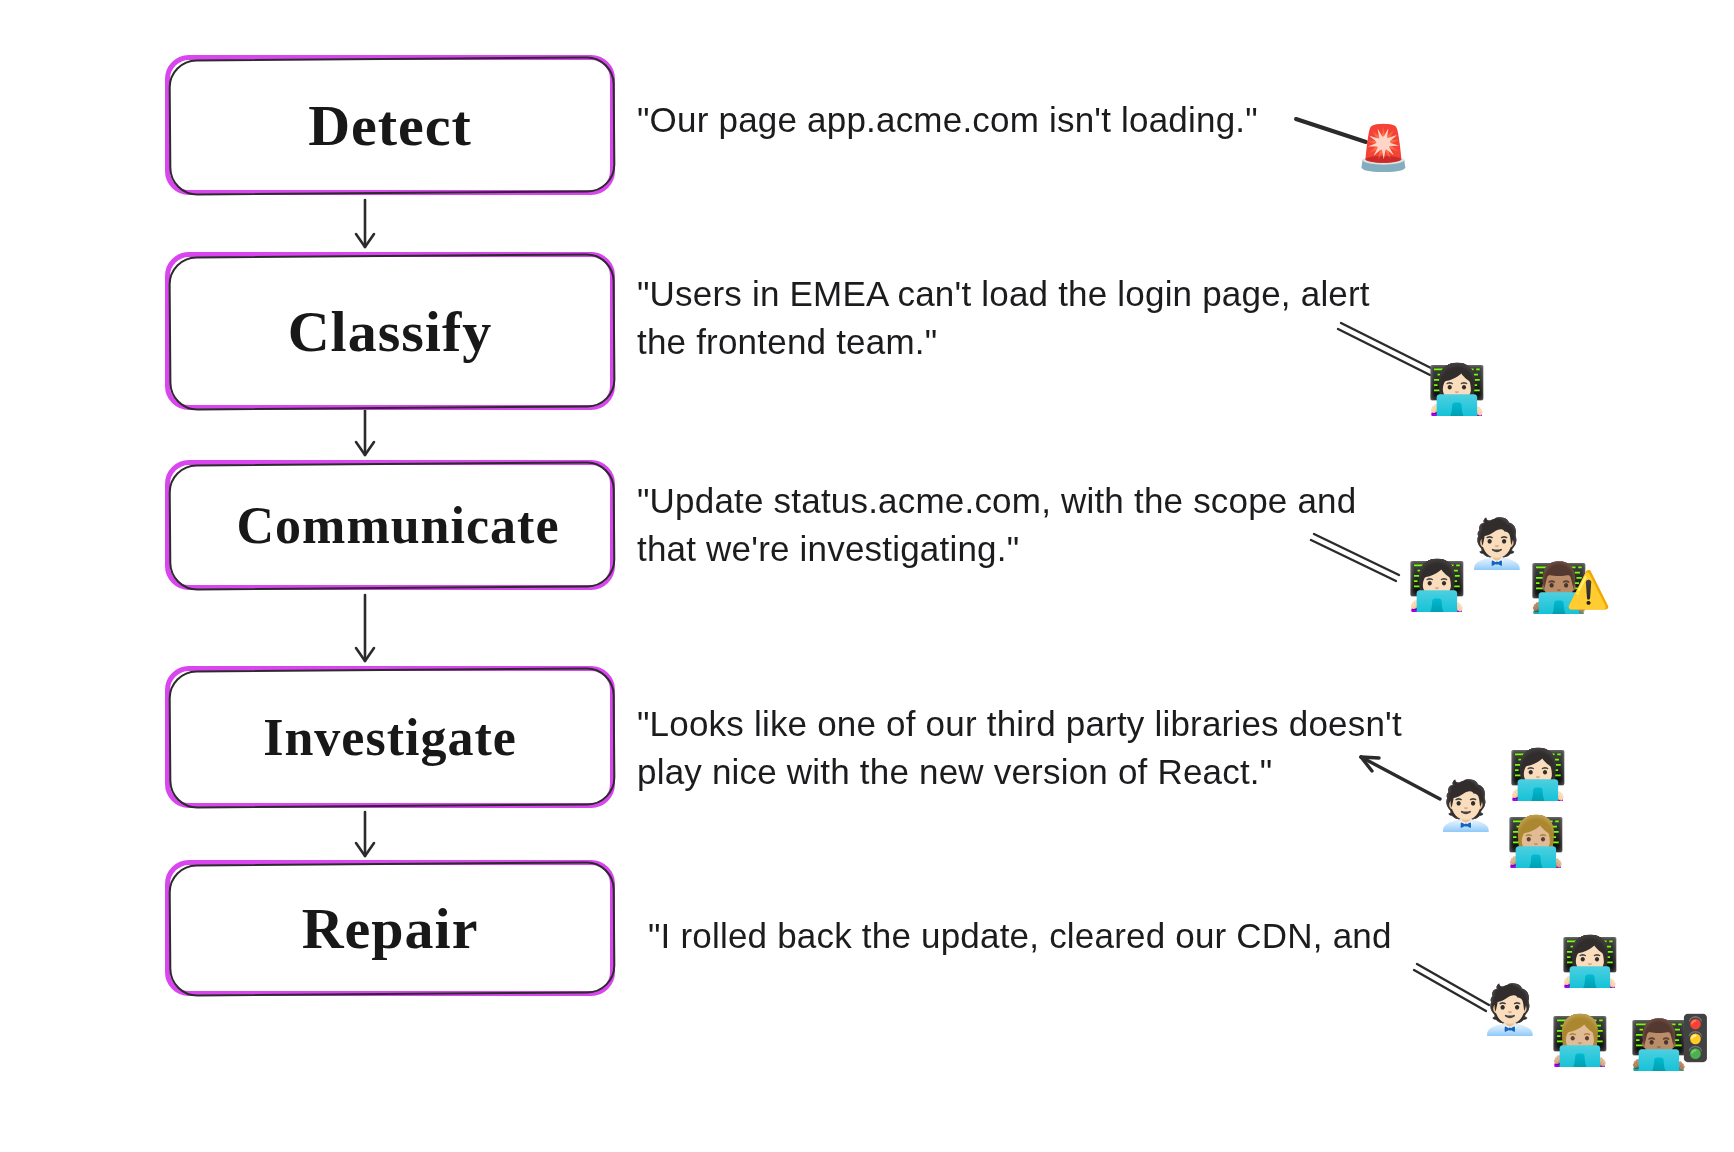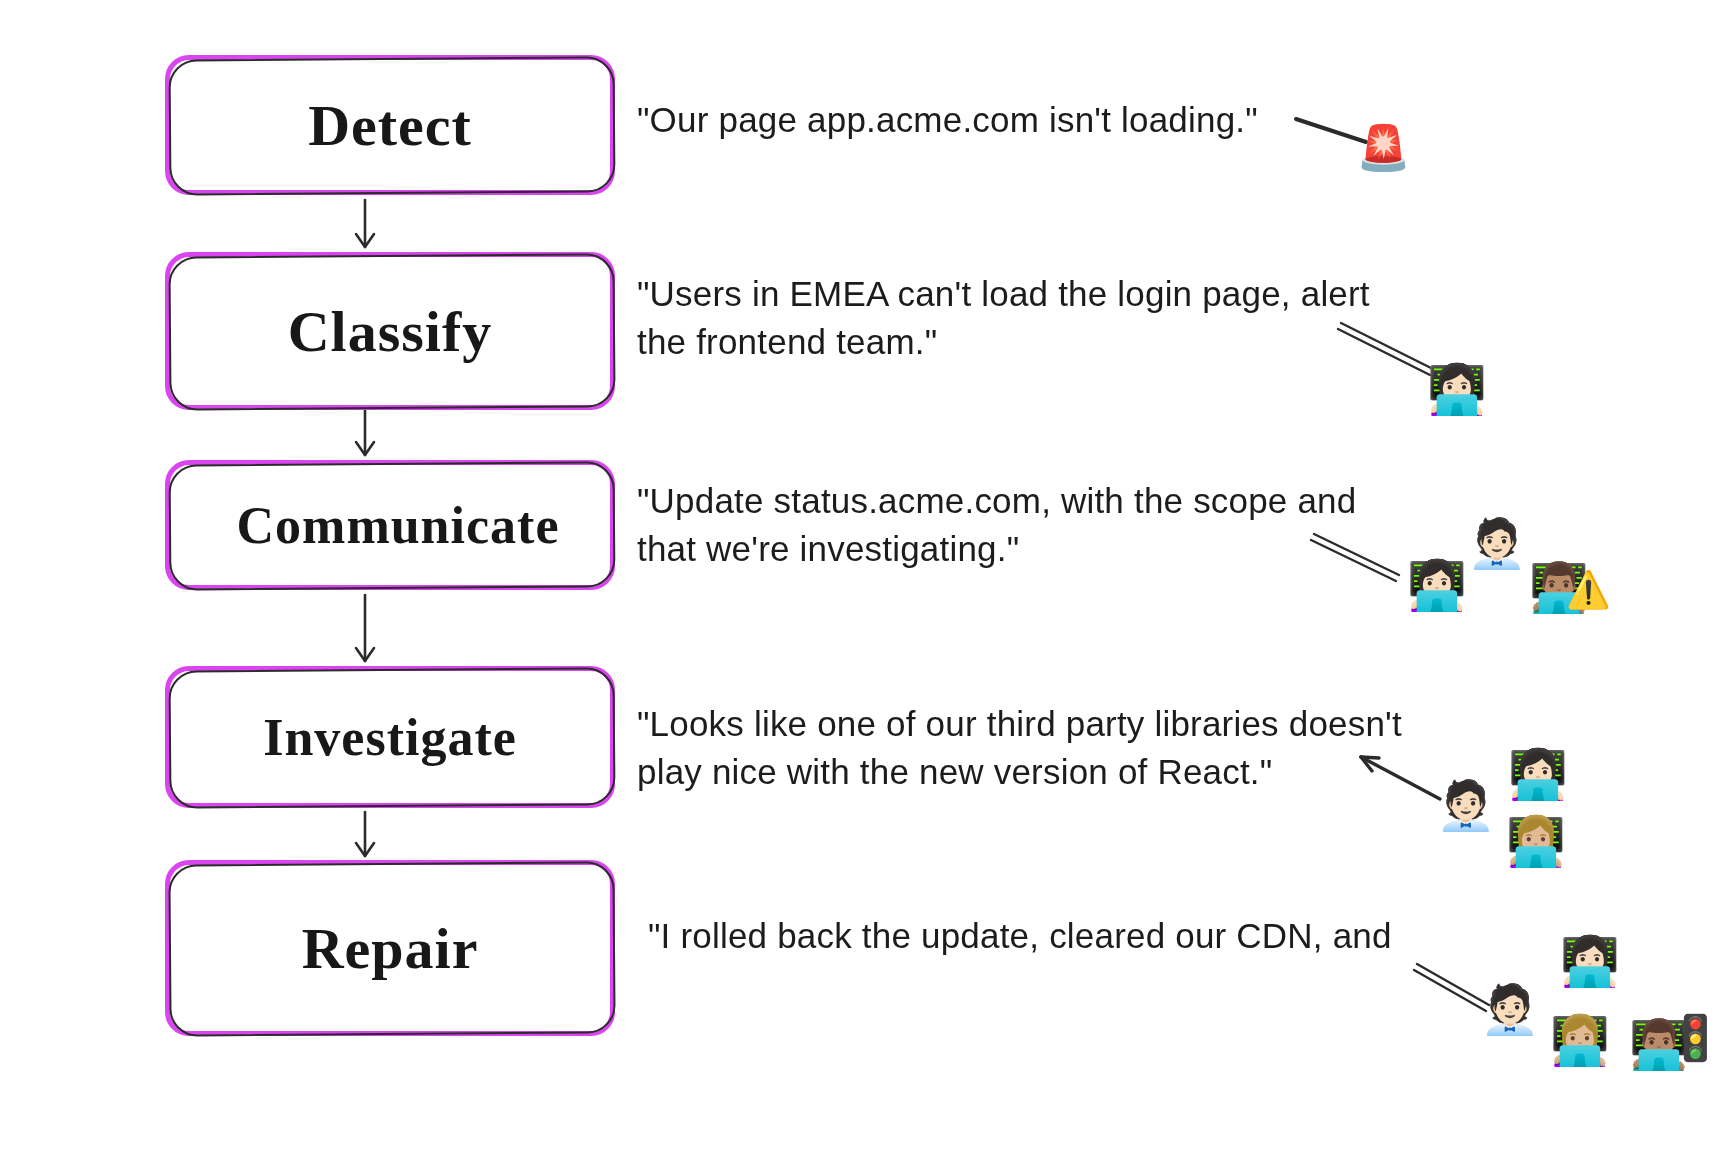--- a/index.html
+++ b/index.html
@@ -15,21 +15,21 @@
   }
   .box::before {
     content:""; position:absolute; inset:-3px; pointer-events:none;
     border:2px solid #2b2b2b; border-radius:28px;
     transform:rotate(-0.45deg) translate(2px,1px);
   }
   .box-detect      { top:55px;  height:140px; }
   .box-classify    { top:252px; height:158px; }
   .box-communicate { top:460px; height:130px;padding-left:16px; }
   .box-investigate { top:666px; height:142px; }
-  .box-repair      { top:860px; height:176px; }
+  .box-repair      { top:860px; height:136px; }
   .box-label {
     font-family: cursive;
     font-size:58px; font-weight:700; color:#181818; letter-spacing:1px;
     white-space:nowrap;
   }
   .box-communicate .box-label, .box-investigate .box-label { font-size:52px; }
   
   .quote {
     position:absolute; left:637px; font-size:35px; line-height:48px;
     color:#1c1c1e; letter-spacing:0.2px;

